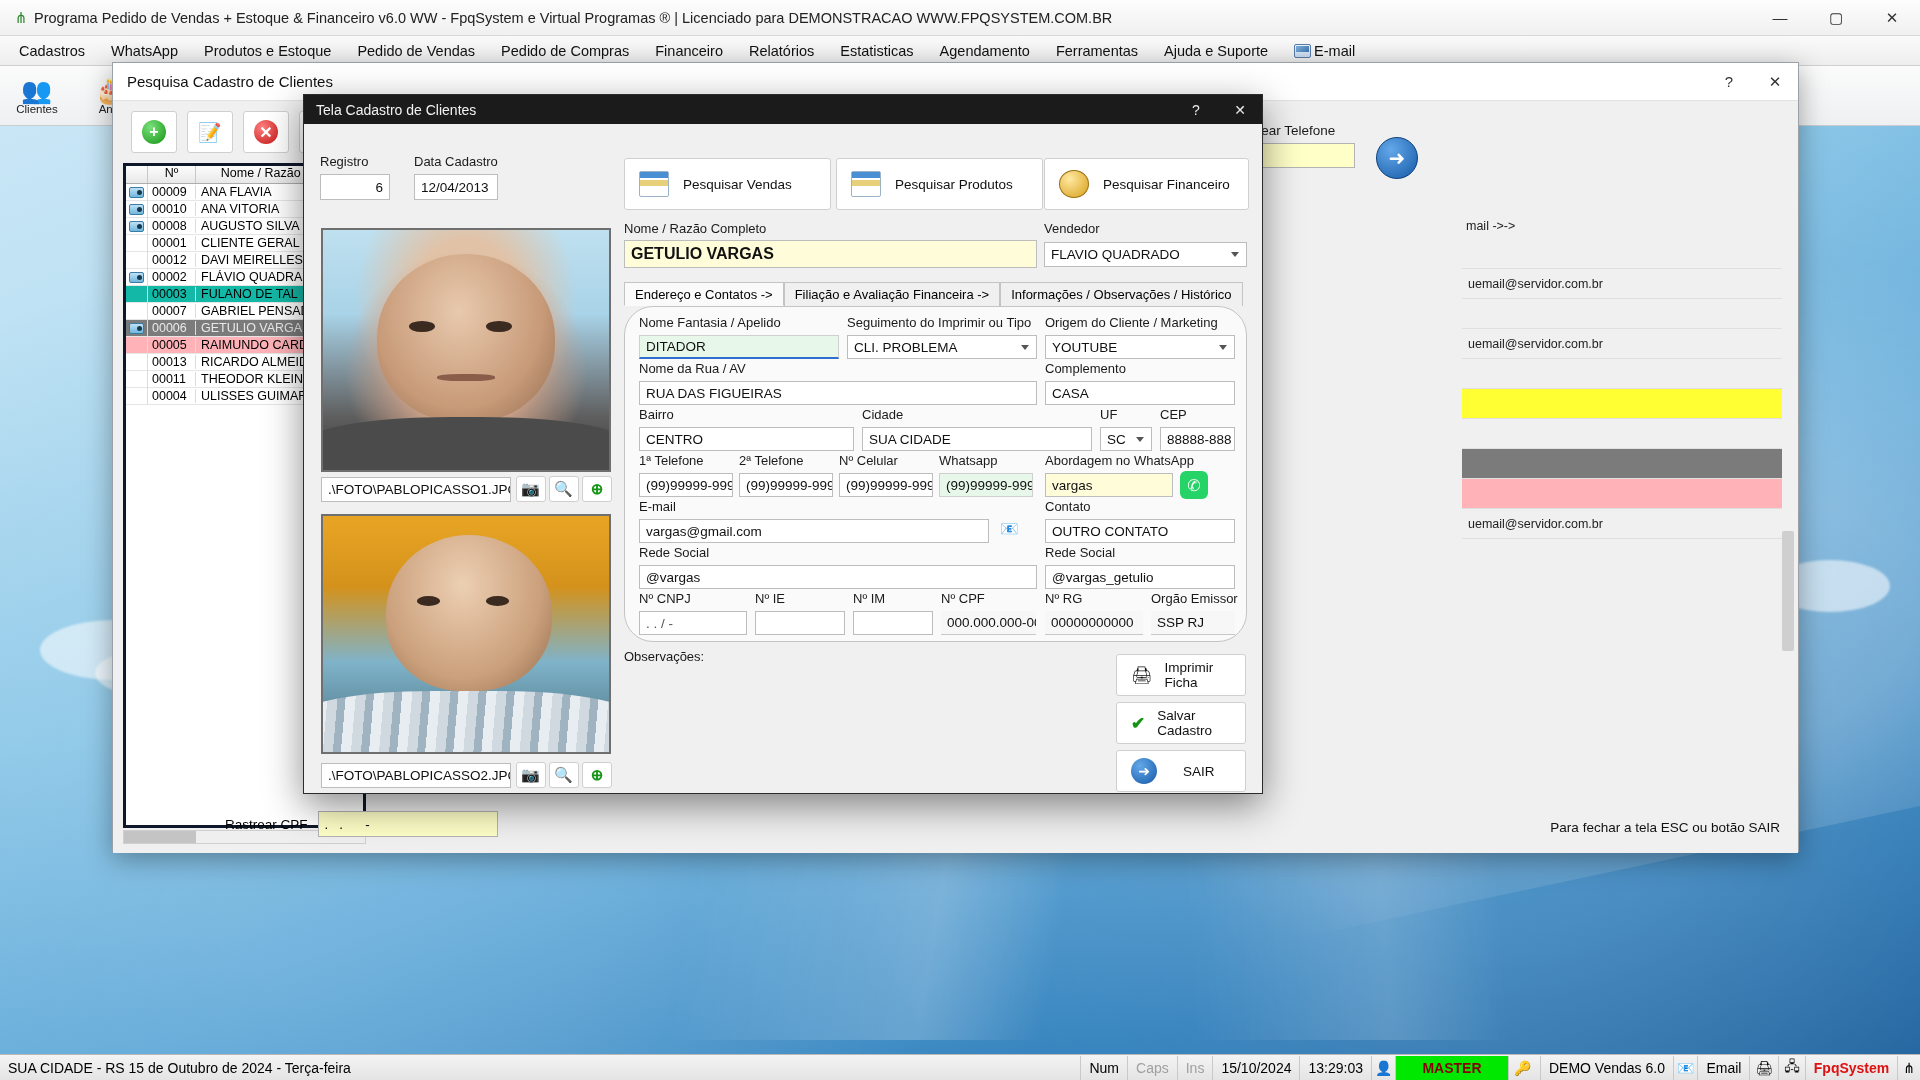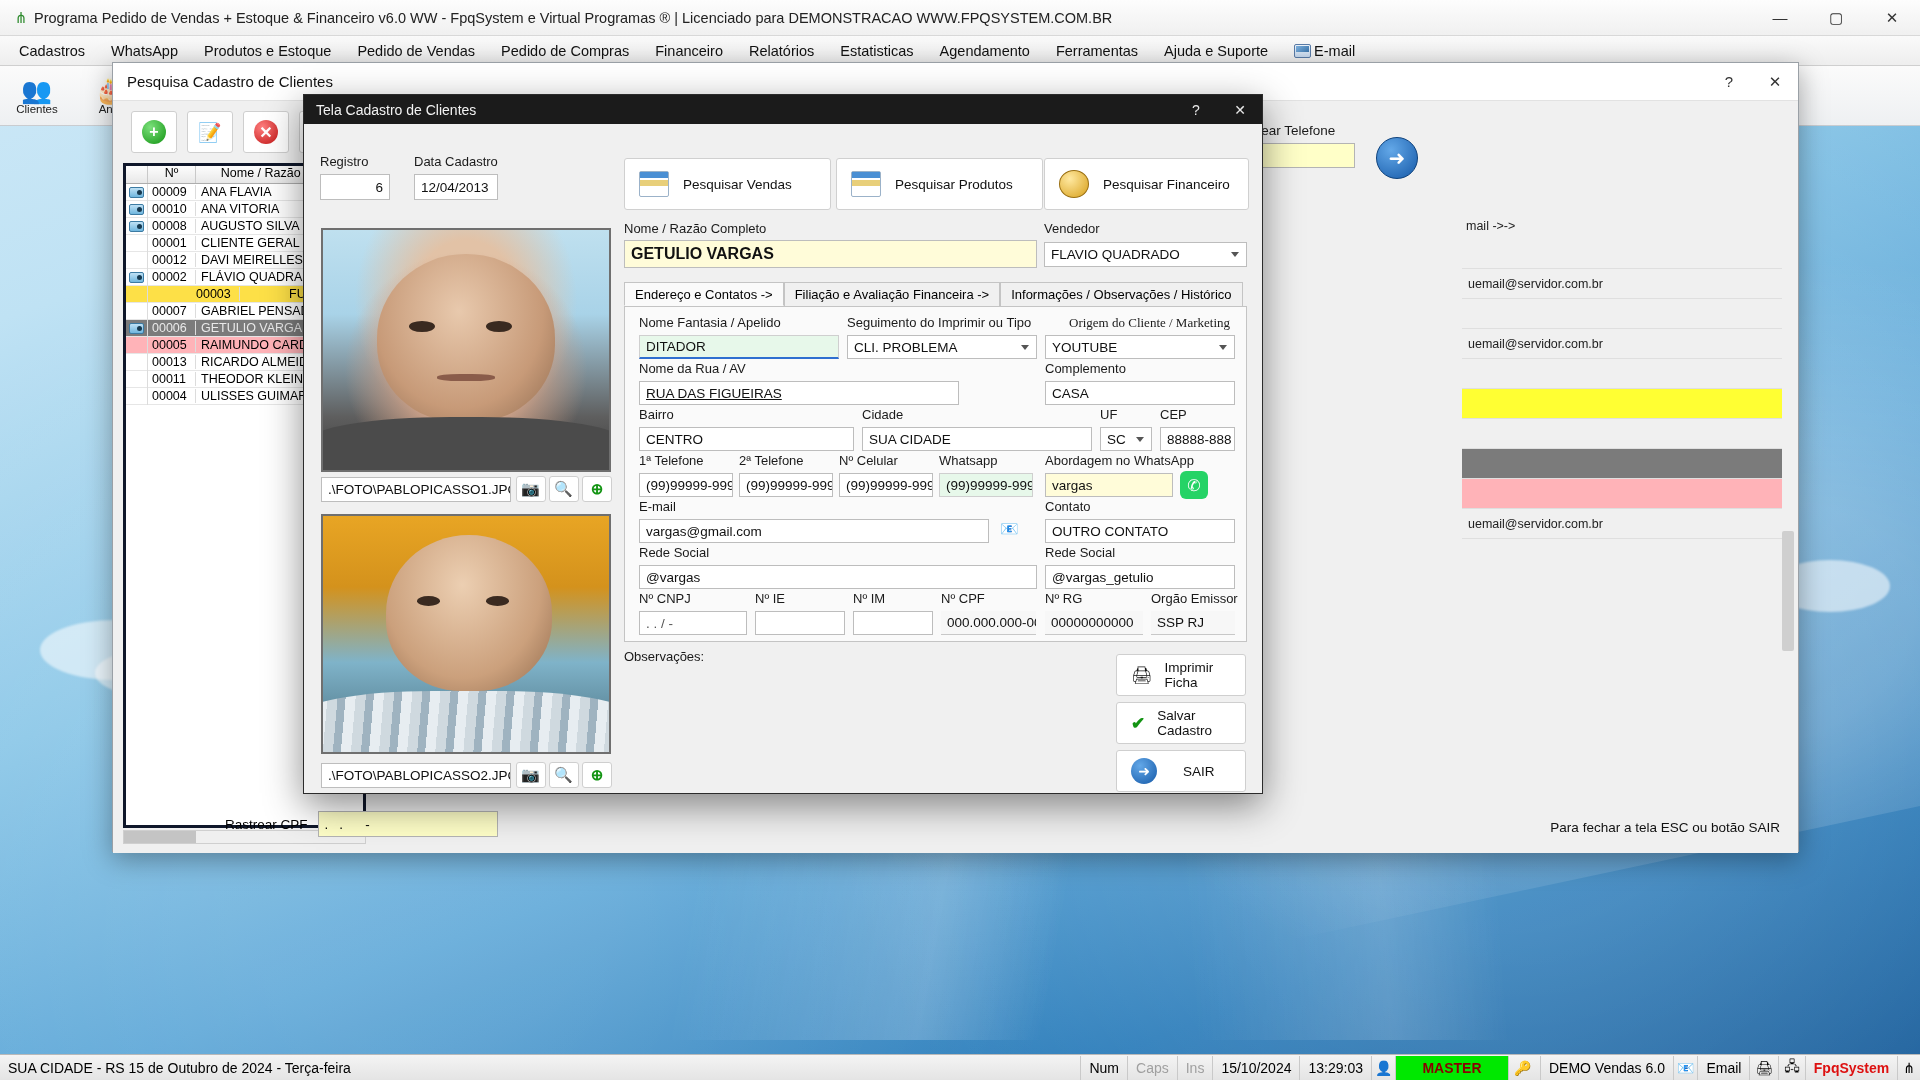--- a/index.html
+++ b/index.html
@@ -108,21 +108,21 @@
     font-size:12.5px;}
   .lh-ico{ width:22px; border-right:1px solid #c9c9c9;}
   .lh-num{ width:48px; text-align:center; border-right:1px solid #c9c9c9;}
   .lh-name{ flex:1; text-align:center;}
   .list-row{ display:flex; height:17px; align-items:center; font-size:12.5px; border-bottom:1px solid #e6e6e6;}
   .lr-ico{ width:22px; height:17px; display:flex;align-items:center;justify-content:center; border-right:1px solid #dcdcdc;}
   .cam{ width:15px;height:11px;background:linear-gradient(#bfe1f5,#6fb6de); border:1px solid #3c7ba3; border-radius:2px; position:relative;}
   .cam:after{content:"";position:absolute;right:1px;top:2px;width:5px;height:5px;border-radius:50%;background:#17394f;}
   .lr-num{ width:48px; padding-left:4px; border-right:1px solid #dcdcdc;}
   .lr-name{ flex:1; padding-left:5px; white-space:nowrap; overflow:hidden;}
-  .row-yellow{ background:#fde047;gap:44px; }
+  .row-yellow{ background:#14b8a6; }
   .row-sel{ background:#7b7b7b; color:#e9e9e9; }
   .row-pink{ background:#ffb3b8; }
   .list-hscroll{ position:absolute; left:10px; top:729px; width:243px; height:14px;
     background:#efefef; border:1px solid #cfcfcf;}
   .list-hthumb{ width:72px; height:12px; background:#c4c4c4; }
 
   .filtbar{ position:absolute; left:262px; top:22px; right:14px; height:60px; display:flex; gap:0; align-items:flex-start;}
   .filt{ font-size:13.5px; color:#1b1b1b; }
   .filt .fl{ display:block; margin-bottom:5px;}
   .filt input{ height:25px; border:1px solid #b4b4b4; background:#ffffc8; font-size:13px; padding:0 5px;
@@ -491,41 +491,41 @@
           <span>Endereço e Contatos  -&gt;</span>
         </div>
         <div class="tab">
           <span>Filiação e Avaliação Financeira  -&gt;</span>
         </div>
         <div class="tab">
           <span>Informações / Observações / Histórico</span>
         </div>
       </div>
 
-      <div class="tabpanel" style="position:absolute;left:320px;top:182px;width:623px;height:336px;">
+      <div class="tabpanel" style="position:absolute;left:320px;top:182px;width:623px;height:336px;border-radius:29px;">
 
         <div style="position:absolute;left:14px;top:8px;width:200px;">
           <div class="lbl">Nome Fantasia / Apelido</div>
         </div>
         <div class="fld green" style="position:absolute;left:14px;top:28px;width:200px;">DITADOR</div>
 
         <div style="position:absolute;left:222px;top:8px;width:190px;">
           <div class="lbl">Seguimento do Imprimir ou Tipo</div>
         </div>
         <div class="fld sel" style="position:absolute;left:222px;top:28px;width:190px;">CLI. PROBLEMA</div>
 
-        <div style="position:absolute;left:444px;top:8px;width:190px;font-family:Liberation Serif, serif;">
+        <div style="position:absolute;left:420px;top:8px;width:190px;">
           <div class="lbl">Origem do Cliente / Marketing</div>
         </div>
         <div class="fld sel" style="position:absolute;left:420px;top:28px;width:190px;">YOUTUBE</div>
 
         <div style="position:absolute;left:14px;top:54px;">
           <div class="lbl">Nome da Rua / AV</div>
         </div>
-        <div class="fld" style="position:absolute;left:14px;top:74px;width:320px;text-decoration:underline;">RUA DAS FIGUEIRAS</div>
+        <div class="fld" style="position:absolute;left:14px;top:74px;width:398px;">RUA DAS FIGUEIRAS</div>
 
         <div style="position:absolute;left:420px;top:54px;">
           <div class="lbl">Complemento</div>
         </div>
         <div class="fld" style="position:absolute;left:420px;top:74px;width:190px;">CASA</div>
 
         <div style="position:absolute;left:14px;top:100px;">
           <div class="lbl">Bairro</div>
         </div>
         <div class="fld" style="position:absolute;left:14px;top:120px;width:215px;">CENTRO</div>

